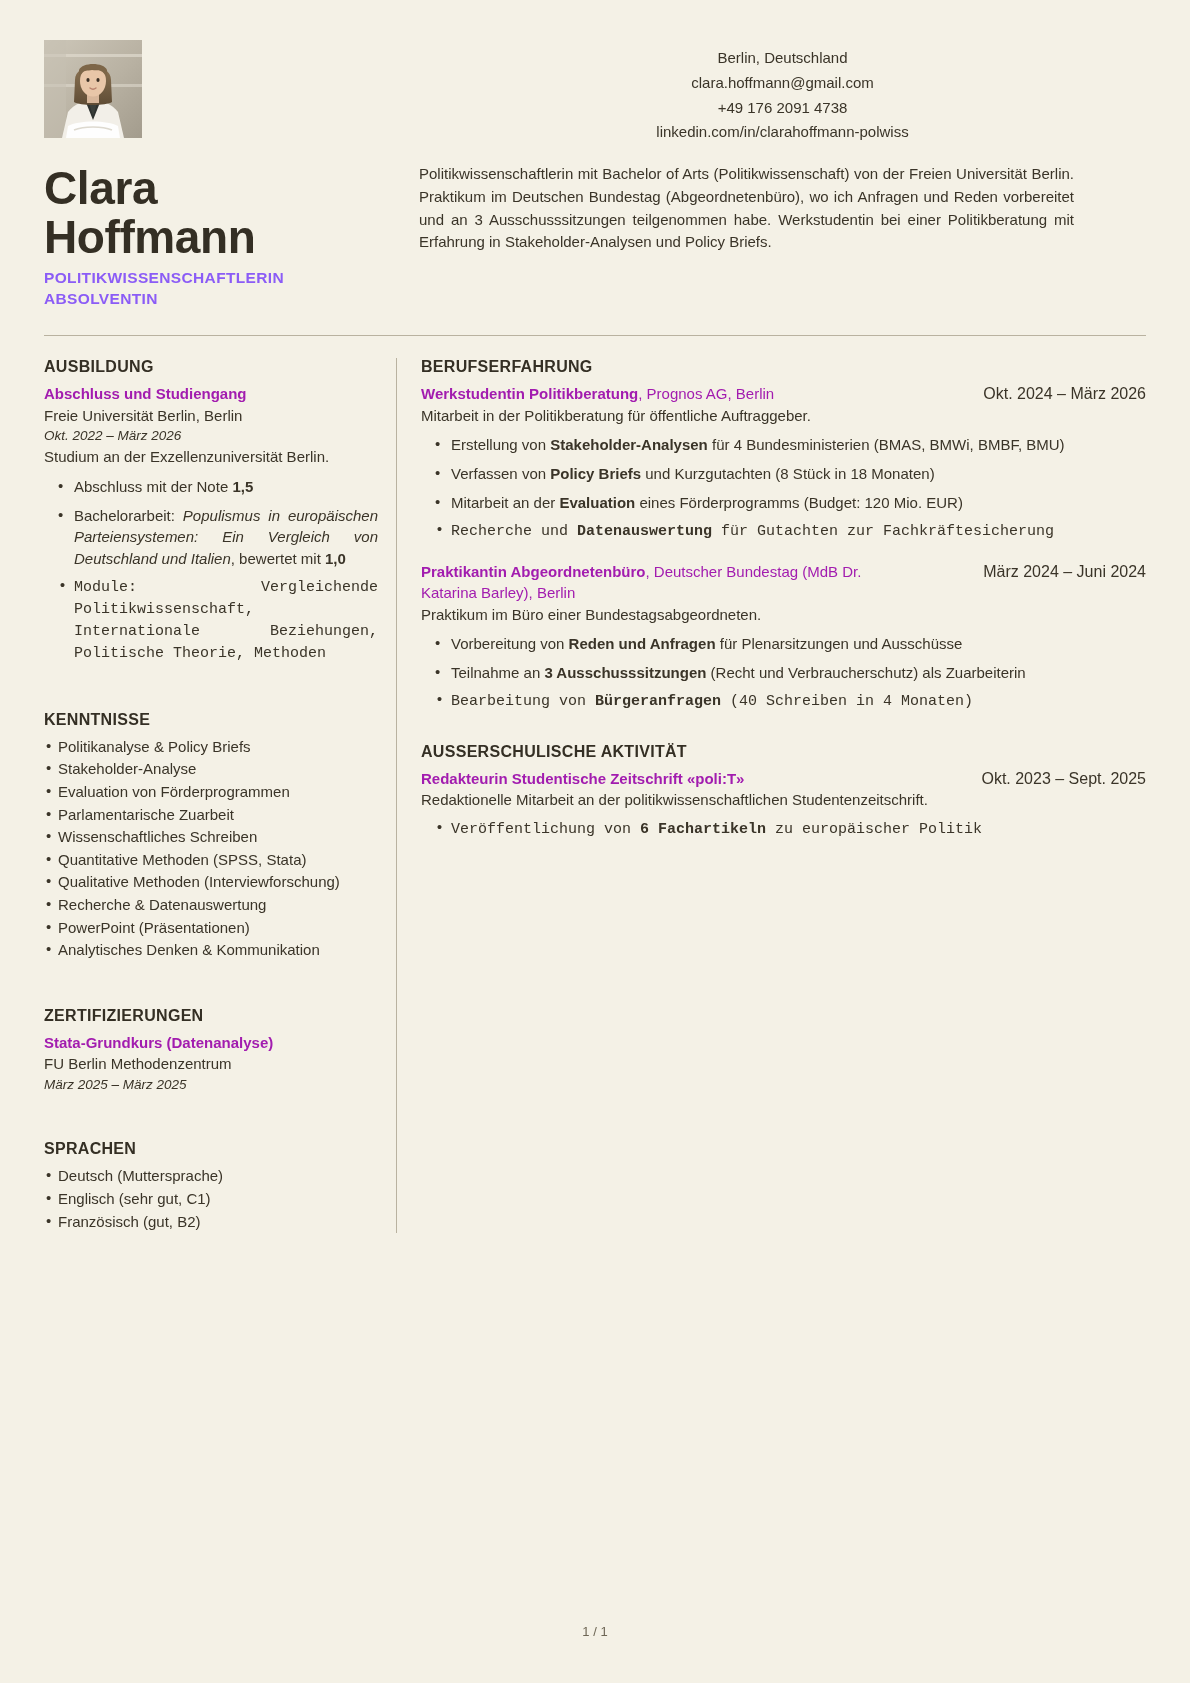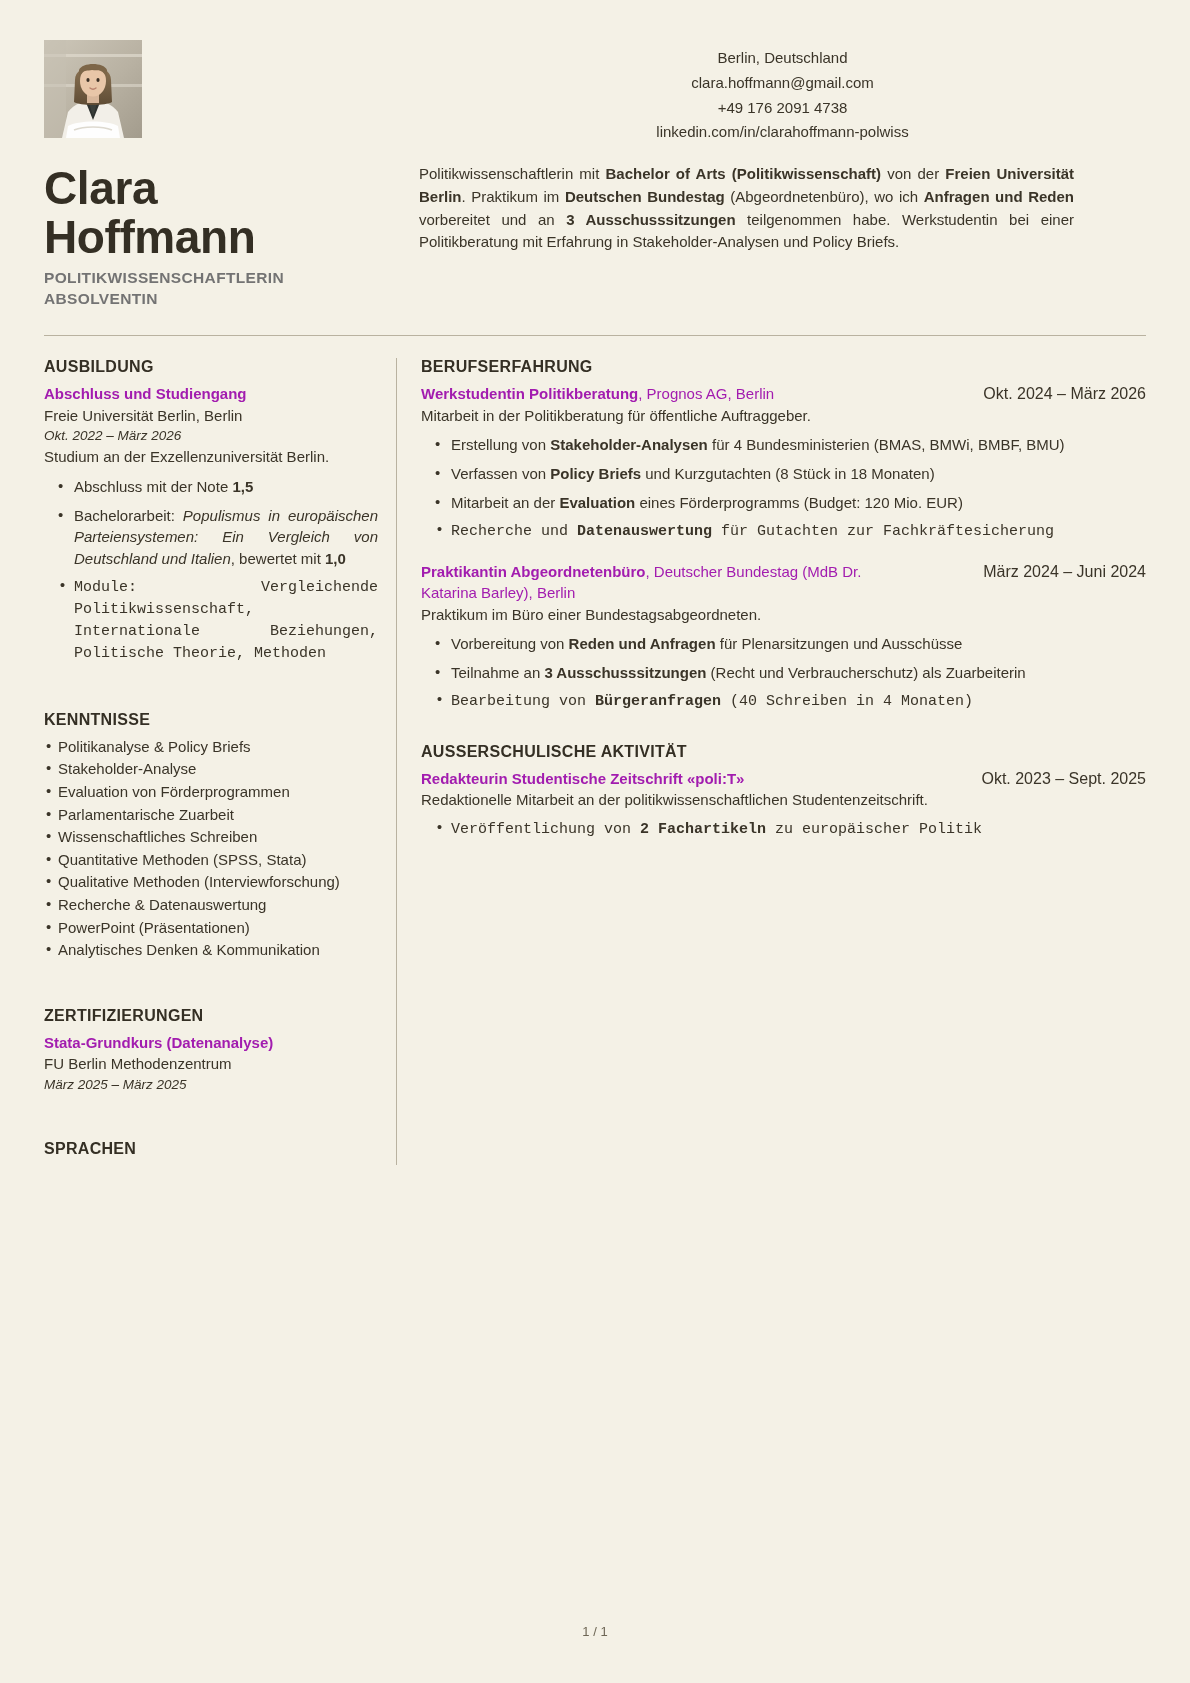--- a/index.html
+++ b/index.html
@@ -49,21 +49,21 @@
     margin-top: 26px;
     color: #342f24;
   }
   .job-title {
     margin-top: 6px;
     font-size: 15.5px;
     font-weight: 700;
     letter-spacing: 0.35px;
     line-height: 1.32;
     text-transform: uppercase;
-    color: #737373;
+    color: #8b5cf6;
     max-width: 335px;
   }
   .header-right {
     flex: 1;
     padding-top: 6px;
     padding-left: 10px;
   }
   .contact-line {
     font-size: 15px;
     line-height: 1.65;
@@ -71,21 +71,21 @@
     text-align: center;
   }
   .summary {
     margin-top: 18px;
     font-size: 15px;
     line-height: 1.52;
     text-align: justify;
     color: #3a3428;
     max-width: 655px;
   }
-  .summary b { font-weight: 700; }
+  .summary b { font-weight: 400; }
 
   
   .rule {
     margin-top: 26px;
     border-top: 1px solid #b9b2a0;
     width: 100%;
   }
 
   
   .columns {
@@ -325,20 +325,25 @@
         <h2 class="section">Zertifizierungen</h2>
         <div class="entry">
           <div class="entry-title"><b>Stata-Grundkurs (Datenanalyse)</b></div>
           <div class="entry-sub">FU Berlin Methodenzentrum</div>
           <div class="entry-date-left">März 2025 – März 2025</div>
         </div>
       </section>
 
       <section class="section-gap">
         <h2 class="section">Sprachen</h2>
+        <ul class="plain">
+          <li>Deutsch (Muttersprache)</li>
+          <li>Englisch (sehr gut, C1)</li>
+          <li>Französisch (gut, B2)</li>
+        </ul>
       </section>
 
     </div>
 
     <div class="divider-v"></div>
 
     <div class="col-right">
 
       <section class="right-block">
         <h2 class="section">Berufserfahrung</h2>
@@ -373,21 +378,21 @@
 
       <section class="right-block" style="margin-top:30px;">
         <h2 class="section">Ausserschulische Aktivität</h2>
         <div class="entry">
           <div class="entry-head">
             <div class="entry-title"><b>Redakteurin Studentische Zeitschrift «poli:T»</b></div>
             <div class="entry-date">Okt. 2023 – Sept. 2025</div>
           </div>
           <div class="entry-desc">Redaktionelle Mitarbeit an der politikwissenschaftlichen Studentenzeitschrift.</div>
           <ul class="bullets">
-            <li><span>Veröffentlichung von </span><b>2 Fachartikeln</b><span> zu europäischer Politik</span></li>
+            <li><span>Veröffentlichung von </span><b>6 Fachartikeln</b><span> zu europäischer Politik</span></li>
           </ul>
         </div>
       </section>
 
     </div>
   </div>
 
   <div class="footer">1 / 1</div>
 </div>
 

